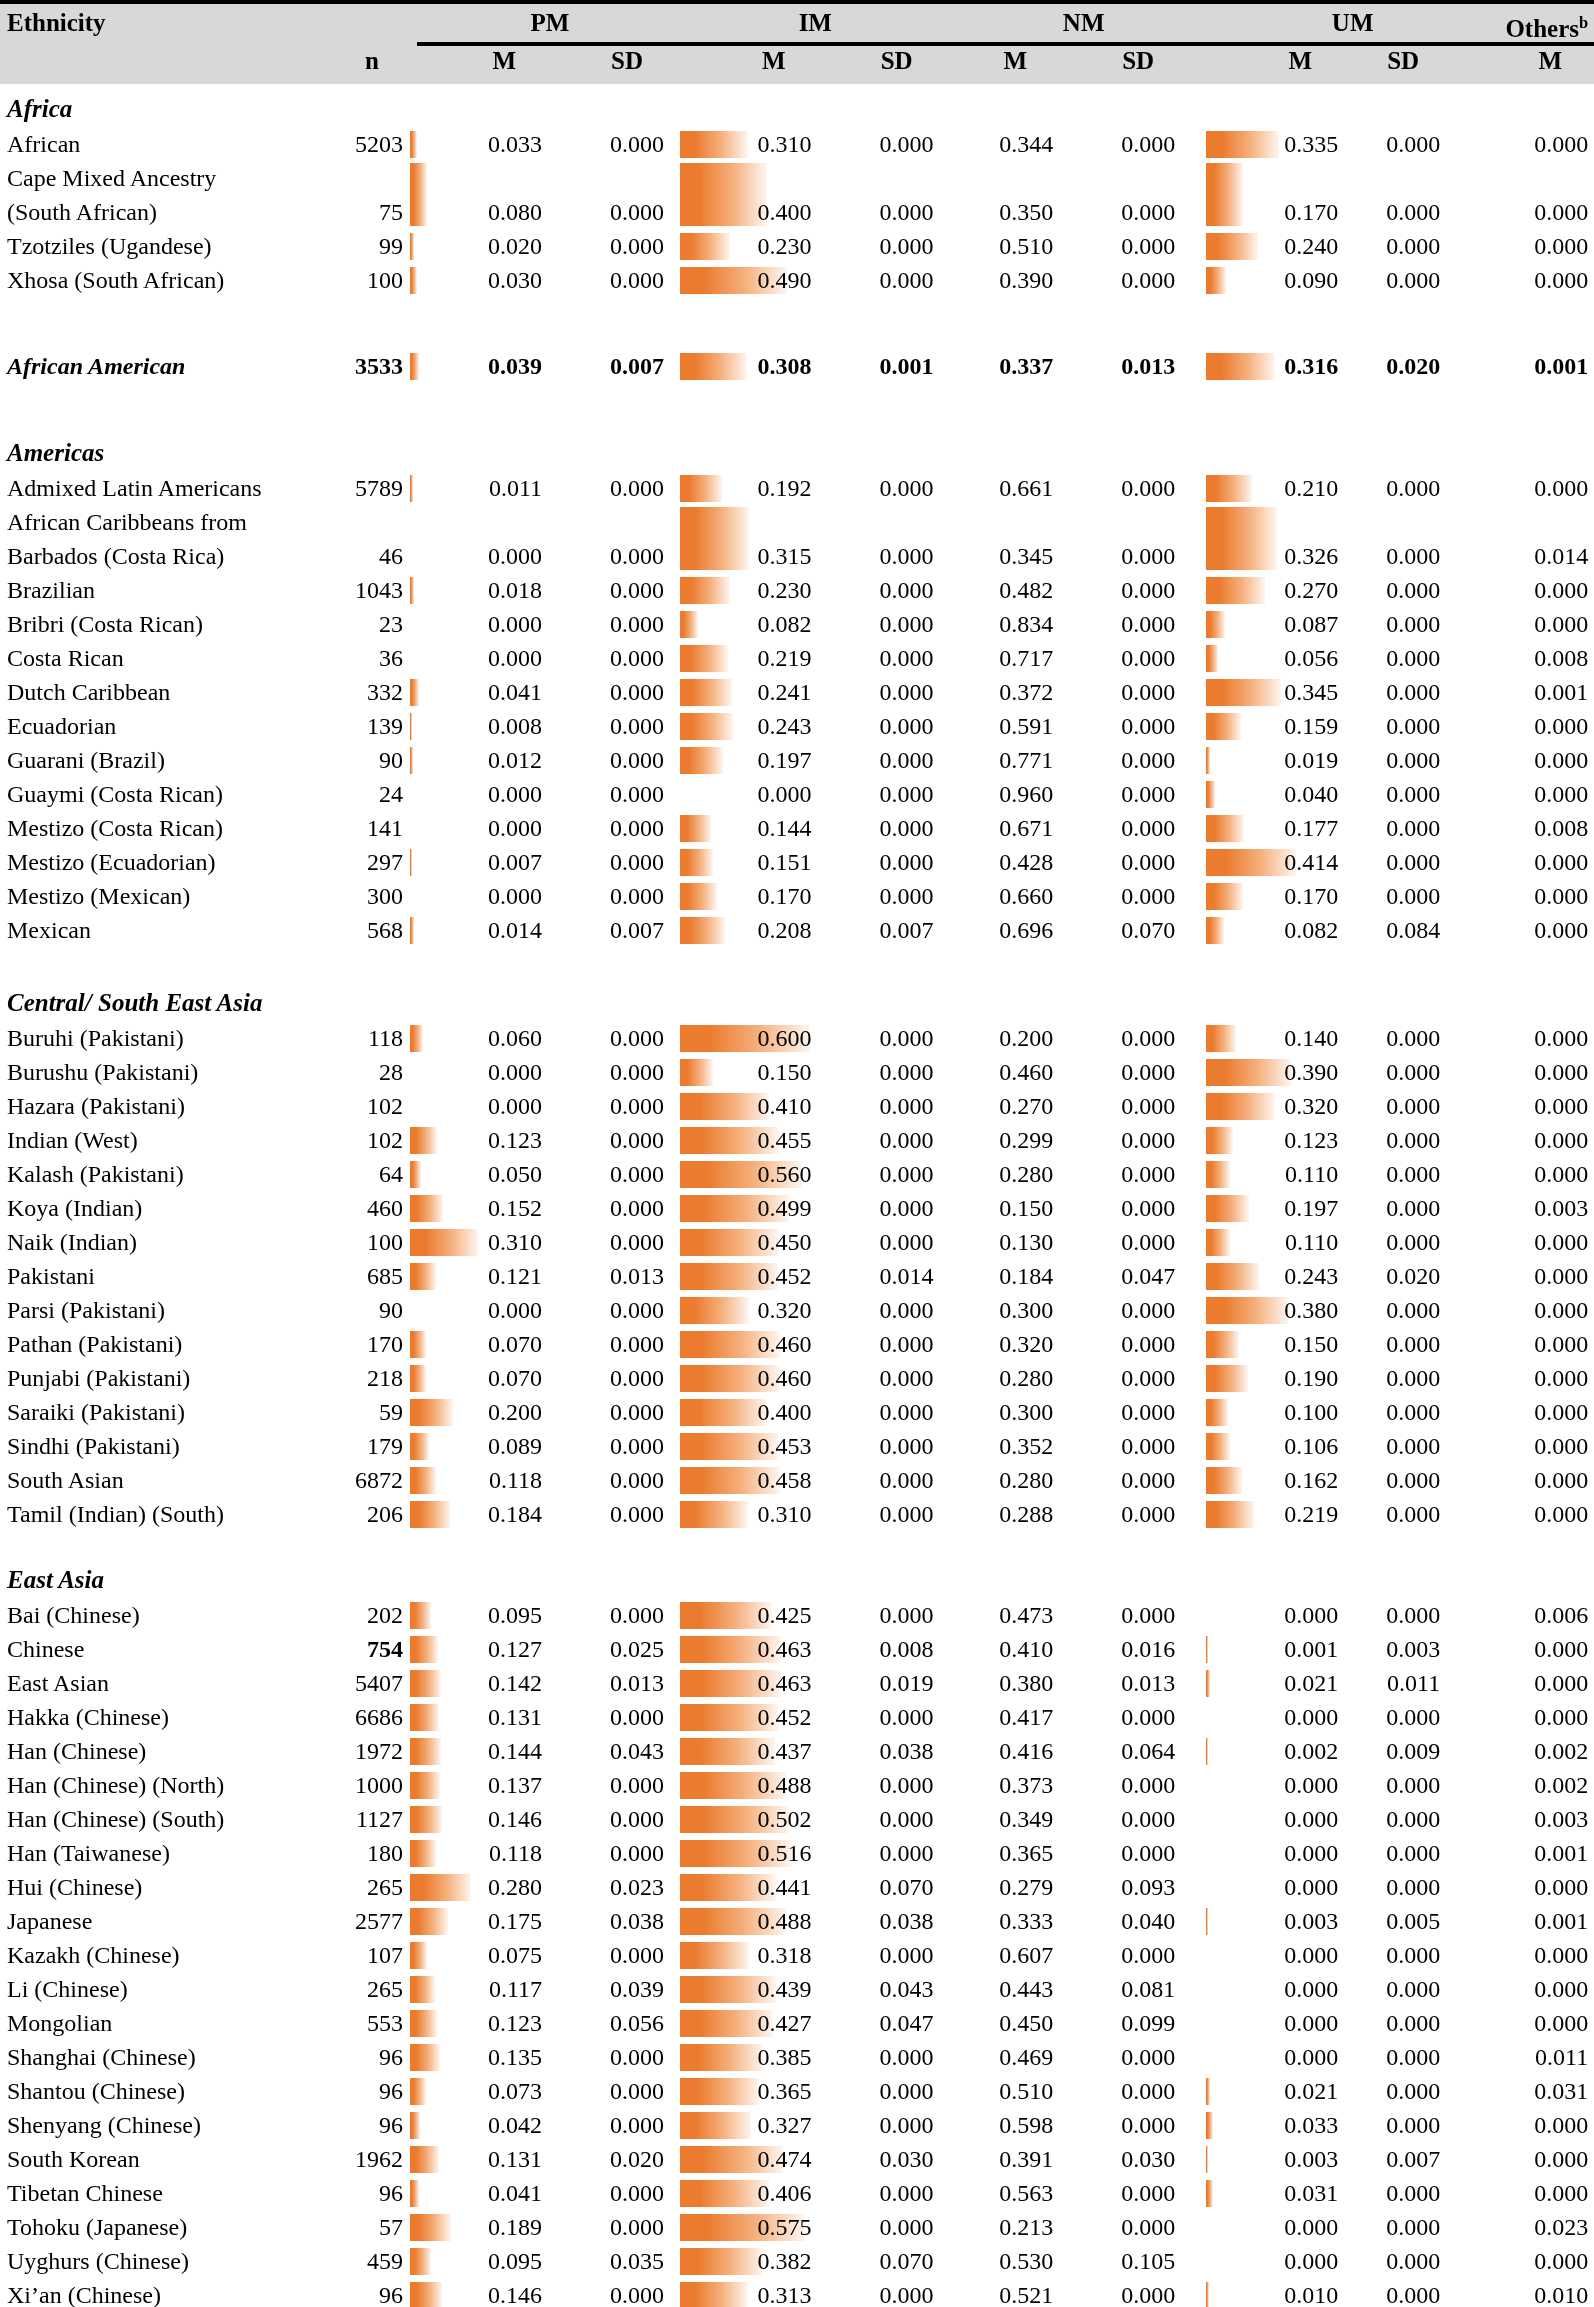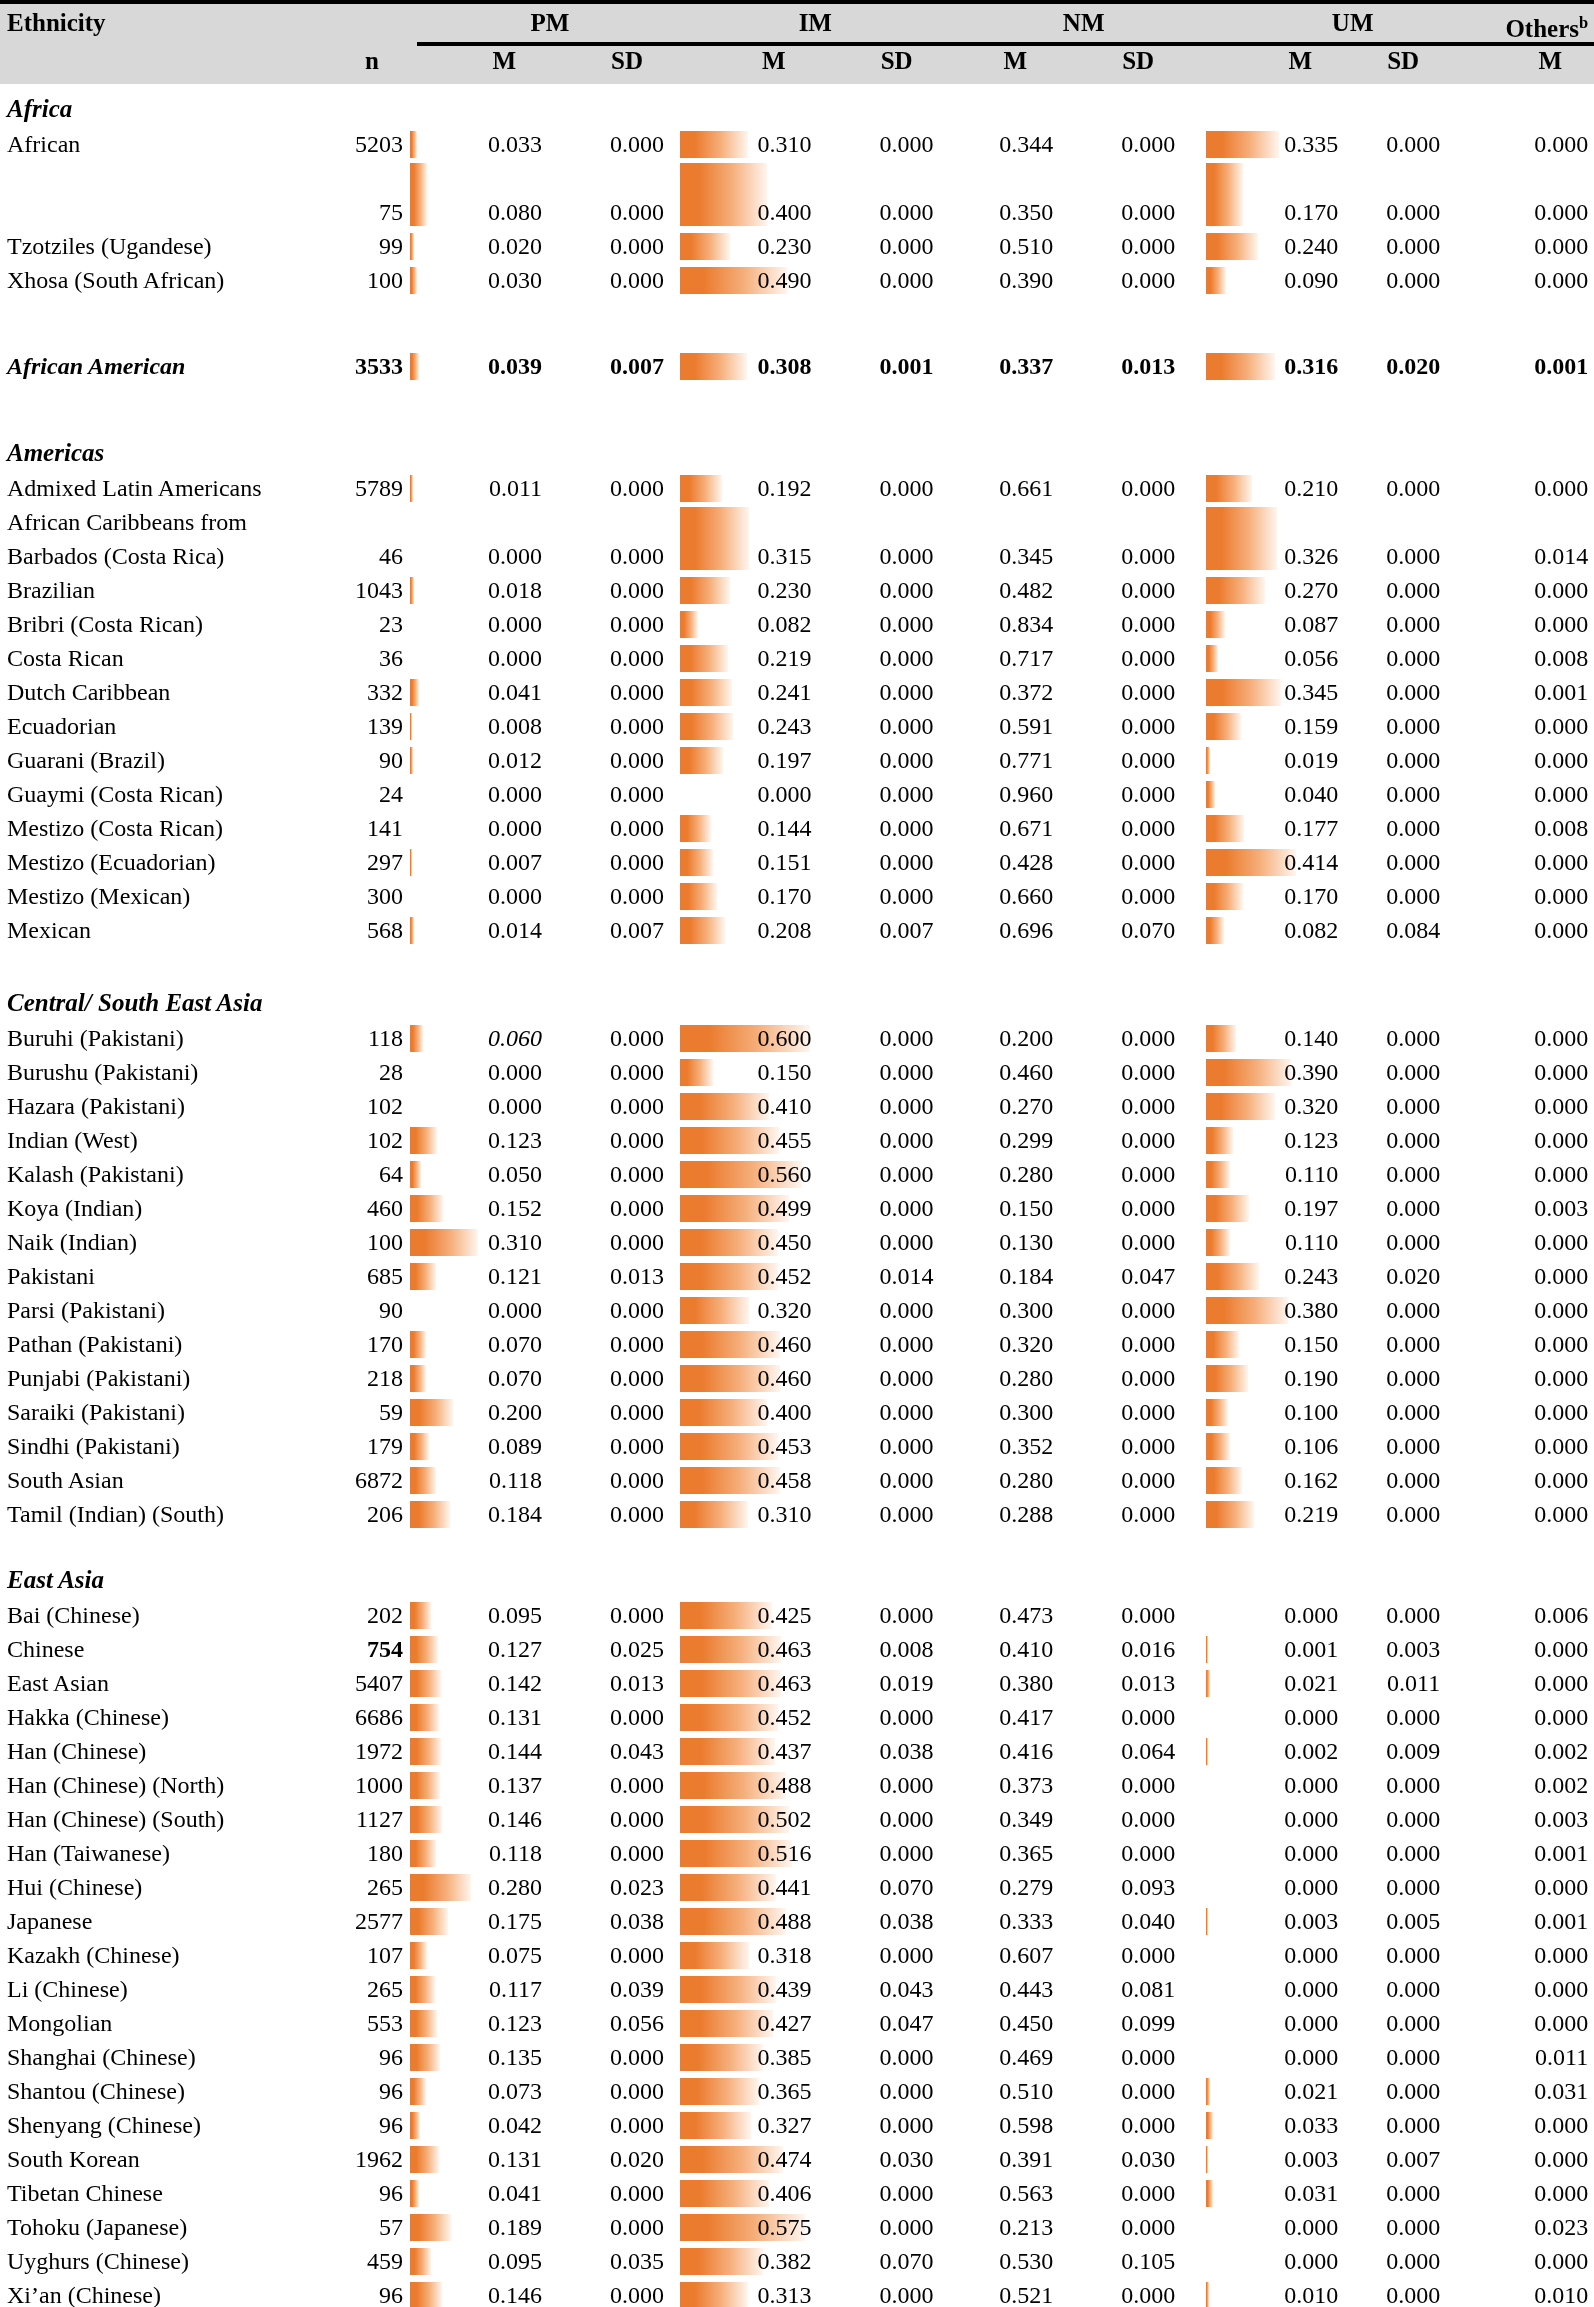--- a/index.html
+++ b/index.html
@@ -98,20 +98,24 @@
           <div class="cell num" style="grid-column: 10;">0.344</div>
           <div class="cell num" style="grid-column: 11;">0.000</div>
           <div class="cell m-cell" style="grid-column: 13;">
             <div class="bar" style="width: 73px; background: linear-gradient(90deg, rgb(235, 123, 46) 0%, rgb(235, 123, 46) 22%, rgb(245, 175, 123) 60%, rgb(254, 246, 240) 100%);"></div>
             <span class="val">0.335</span>
           </div>
           <div class="cell num" style="grid-column: 14;">0.000</div>
           <div class="cell num" style="grid-column: 16;">0.000</div>
         </div>
         <div class="grid row tall">
+          <div class="cell name">
+            <div>Cape Mixed Ancestry</div>
+            <div>(South African)</div>
+          </div>
           <div class="cell num" style="grid-column: 2;">75</div>
           <div class="cell m-cell" style="grid-column: 4;">
             <div class="bar" style="width: 17.4px; background: linear-gradient(90deg, rgb(235, 123, 46) 0%, rgb(235, 123, 46) 22%, rgb(245, 175, 123) 60%, rgb(254, 246, 240) 100%);"></div>
             <span class="val">0.080</span>
           </div>
           <div class="cell num" style="grid-column: 5;">0.000</div>
           <div class="cell m-cell" style="grid-column: 7;">
             <div class="bar" style="width: 87px; background: linear-gradient(90deg, rgb(235, 123, 46) 0%, rgb(235, 123, 46) 22%, rgb(245, 175, 123) 60%, rgb(254, 246, 240) 100%);"></div>
             <span class="val">0.400</span>
           </div>
@@ -509,21 +513,21 @@
           <div class="cell num" style="grid-column: 16;">0.000</div>
         </div>
       </div>
       <div class="sec sec3">
         <div class="section-title">Central/ South East Asia</div>
         <div class="grid row single">
           <div class="cell name">
             <div>Buruhi (Pakistani)</div>
           </div>
           <div class="cell num" style="grid-column: 2;">118</div>
-          <div class="cell m-cell" style="grid-column: 4; font-style: italic;">
+          <div class="cell m-cell" style="grid-column: 4;">
             <div class="bar" style="width: 13px; background: linear-gradient(90deg, rgb(235, 123, 46) 0%, rgb(235, 123, 46) 22%, rgb(245, 175, 123) 60%, rgb(254, 246, 240) 100%);"></div>
             <span class="val">0.060</span>
           </div>
           <div class="cell num" style="grid-column: 5;">0.000</div>
           <div class="cell m-cell" style="grid-column: 7;">
             <div class="bar" style="width: 130px; background: linear-gradient(90deg, rgb(235, 123, 46) 0%, rgb(235, 123, 46) 22%, rgb(245, 175, 123) 60%, rgb(254, 246, 240) 100%);"></div>
             <span class="val">0.600</span>
           </div>
           <div class="cell num" style="grid-column: 8;">0.000</div>
           <div class="cell num" style="grid-column: 10;">0.200</div>

